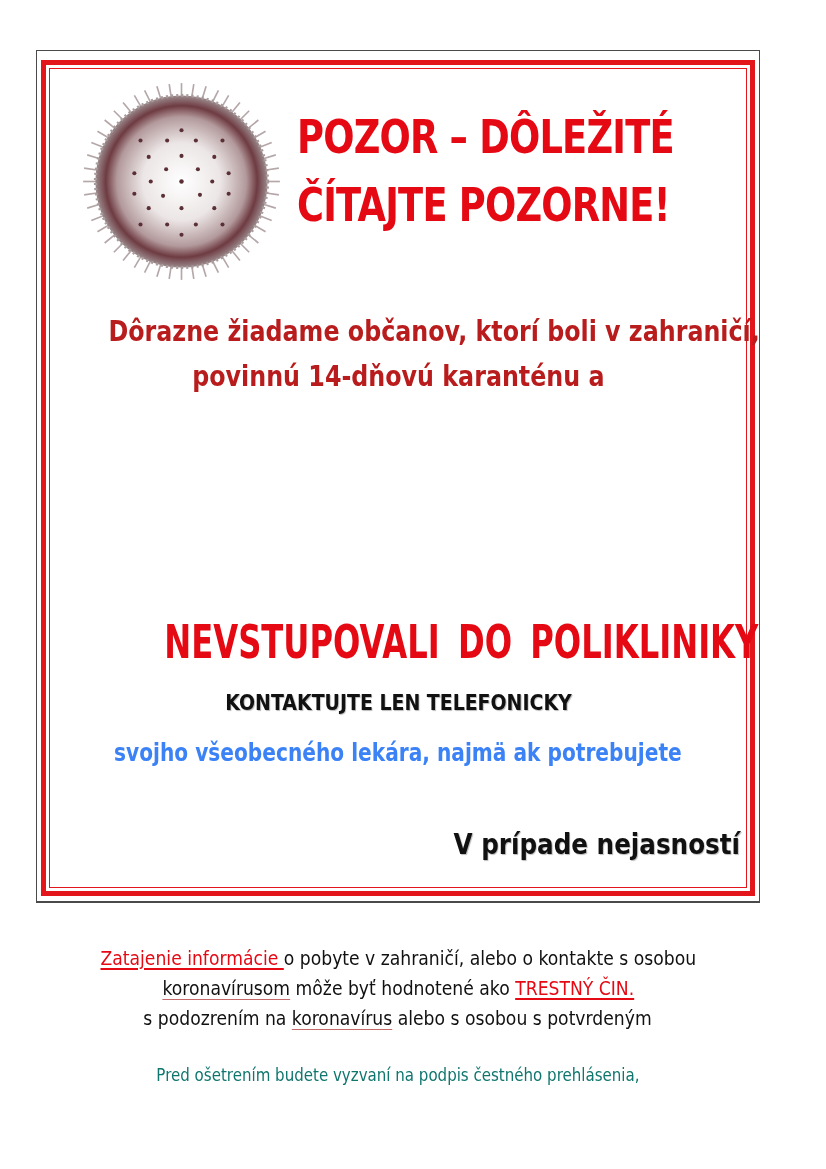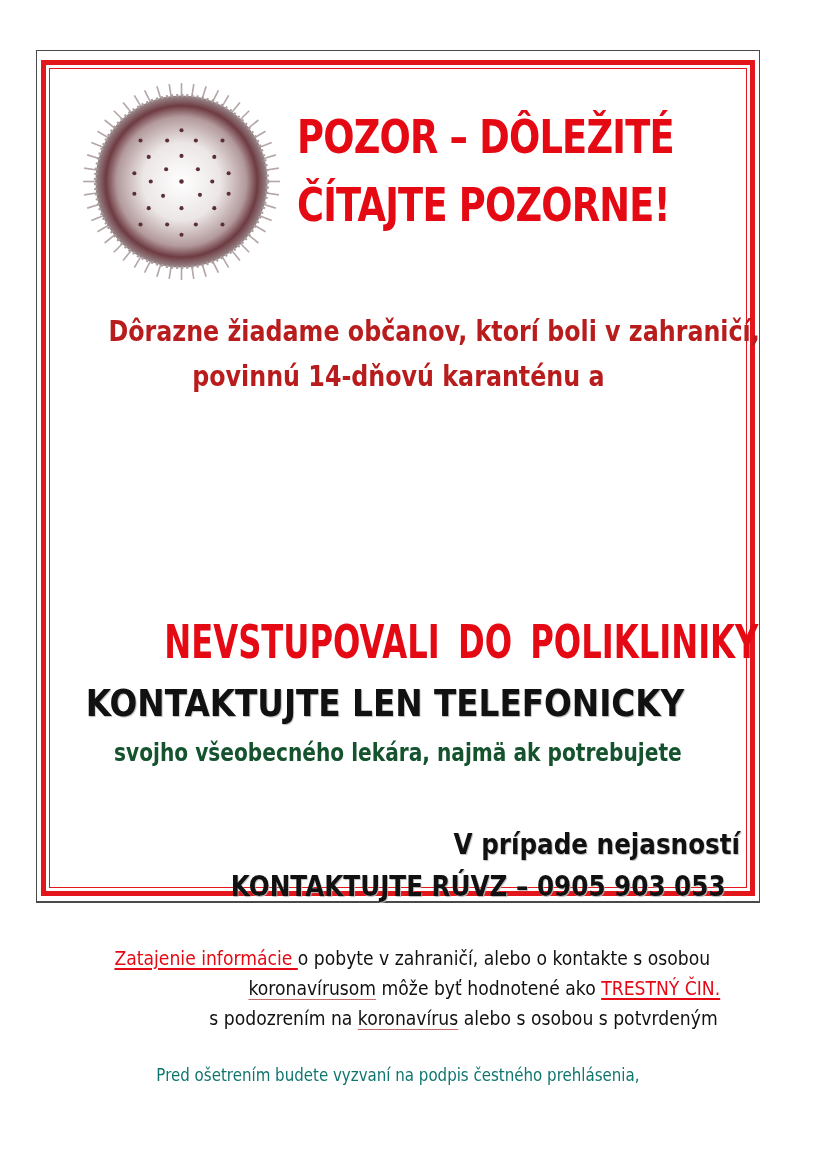--- a/index.html
+++ b/index.html
@@ -32,40 +32,40 @@
     font-size: 29px; line-height: 44.5px;
   }
   .para .line { display: block; }
   .u { text-decoration: underline; text-decoration-color: #c46a6a; text-decoration-thickness: 1px; text-underline-offset: 4px; }
   .nevstup {
     position: absolute; left: 0; right: 0; top: 536px; 
     color: #e50914; font-family: "DejaVu Sans", sans-serif; font-weight: bold;
     font-size: 46px; line-height: 56px; word-spacing: 10px; margin-top: 27px;
   }
   .kontakt {
-    position: absolute; left: 0; right: 0; top: 632px; text-align: left;
+    position: absolute; left: 0; right: 0; top: 632px; text-align: center;
     color: #111; font-family: "DejaVu Sans", sans-serif; font-weight: bold;
-    font-size: 38px; line-height: 40px;
+    font-size: 22px; line-height: 40px;
   }
   .kontakt span { display: inline-block; transform: scaleX(0.86); text-shadow: 1px 1px 1px #bbb; }
   .sub {
     position: absolute; left: 0; right: 0; top: 682px; text-align: center;
-    color: #14532d; font-family: "DejaVu Sans", sans-serif; font-weight: bold;
+    color: #3b82f6; font-family: "DejaVu Sans", sans-serif; font-weight: bold;
     font-size: 24px; line-height: 40px;
   }
   .sub .line { display: block; }
   .nejas {
     position: absolute; left: 0; right: 0; top: 773px; text-align: right;
     color: #111; font-family: "DejaVu Sans", sans-serif; font-weight: bold;
     font-size: 28px; line-height: 42px;
   }
   .nejas .line { display: block; }
   .nejas span.inner { display: inline-block; transform: scaleX(0.88); text-shadow: 1px 1px 1px #bbb; }
   .warn {
-    position: absolute; left: 0; right: 0; top: 892px; text-align: right;
+    position: absolute; left: 0; right: 0; top: 892px; text-align: center;
     color: #111; font-family: "DejaVu Sans", sans-serif; font-weight: normal;
     font-size: 20px; line-height: 30px;
   }
   .warn .line { display: block; }
   .red { color: #e50914; text-decoration: underline; text-decoration-color: #e50914; text-underline-offset: 3px; }
   .footer {
     position: absolute; left: 0; right: 0; top: 1010px; text-align: center;
     color: #0f766e; font-family: "DejaVu Sans", sans-serif; font-weight: normal;
     font-size: 17.5px; line-height: 28px;
   }
@@ -194,21 +194,20 @@
     <div class="kontakt">
       <span>KONTAKTUJTE LEN TELEFONICKY</span>
     </div>
 
     <div class="sub">
       <span class="line"><span class="squish2">svojho všeobecného lekára, najmä ak potrebujete</span></span>
     </div>
 
     <div class="nejas">
       <span class="line"><span class="inner">V prípade nejasností</span></span>
-      <span class="line"><span class="inner">KONTAKTUJTE RÚVZ – 0905 903 053</span></span>
     </div>
 
     <div class="warn">
       <span class="line"><span class="squish3"><span class="red">Zatajenie informácie </span><span>o pobyte v zahraničí, alebo o kontakte s osobou</span></span></span>
       <span class="line"><span class="squish3"><span class="u">koronavírusom</span><span> môže byť hodnotené ako </span><span class="red">TRESTNÝ ČIN.</span></span></span>
       <span class="line"><span class="squish3"><span>s podozrením na </span><span class="u">koronavírus</span><span> alebo s osobou s potvrdeným</span></span></span>
     </div>
 
     <div class="footer">
       <span class="line"><span class="squish3">Pred ošetrením budete vyzvaní na podpis čestného prehlásenia,</span></span>

